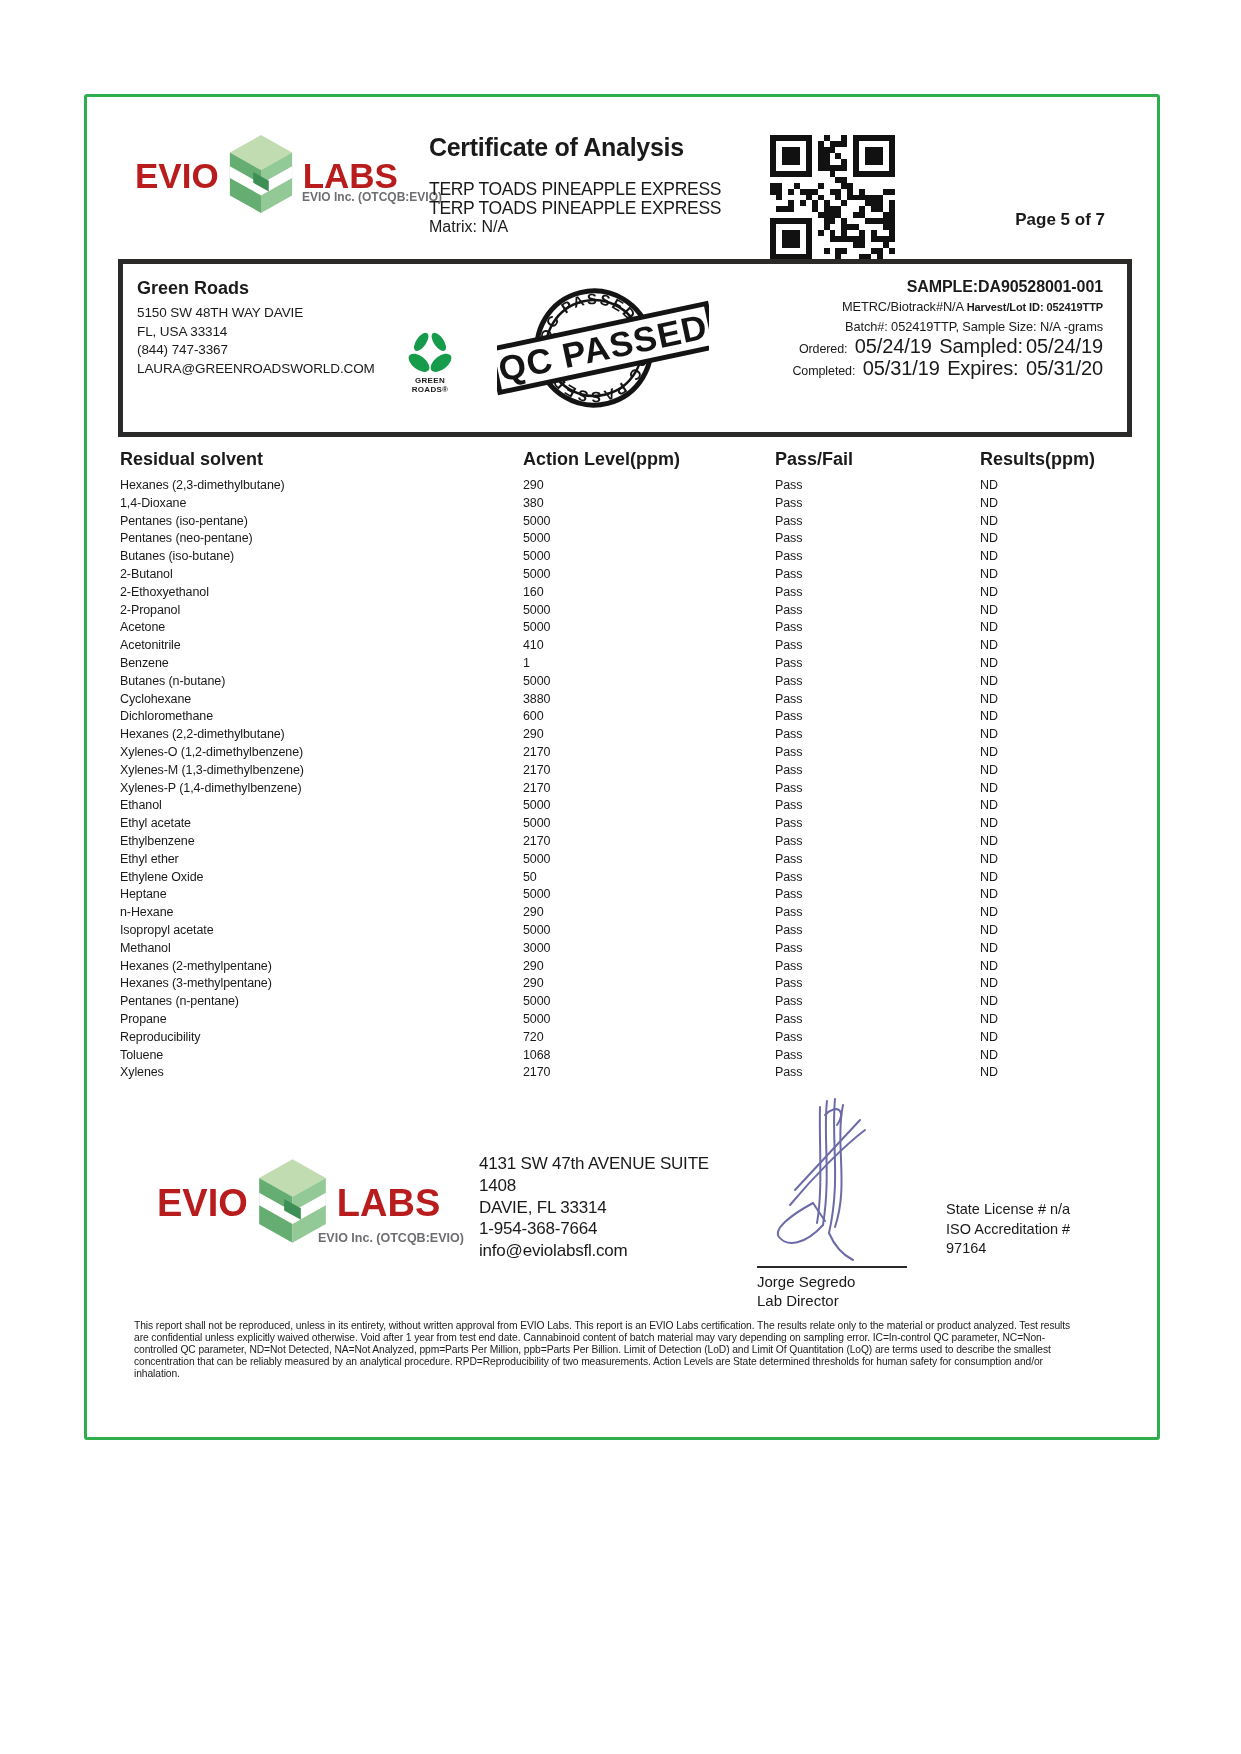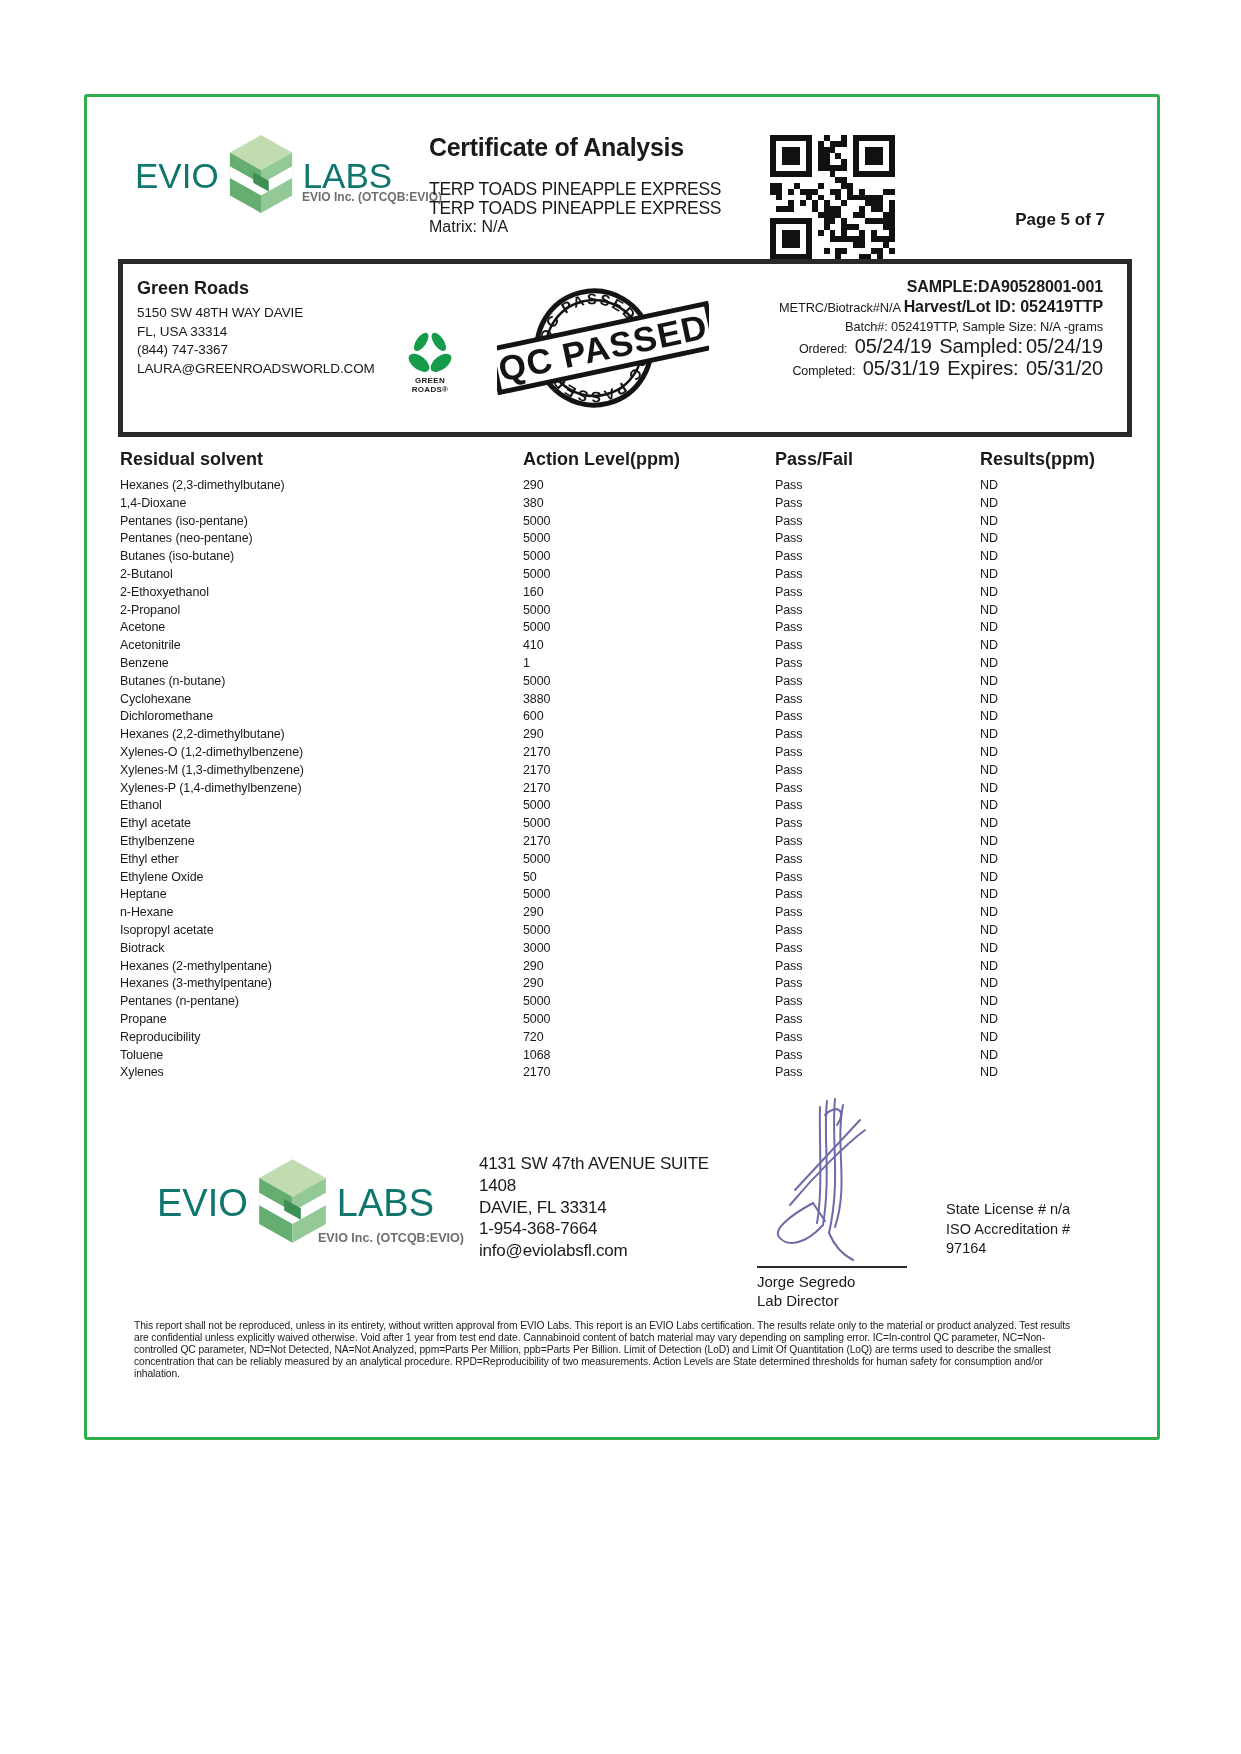--- a/index.html
+++ b/index.html
@@ -5,38 +5,38 @@
   html,body{margin:0;padding:0;background:#e8e8e8;}
   .page{
     position:relative;width:1241px;height:1754px;background:#ffffff;
     font-family:"Liberation Sans",sans-serif;color:#1a1a1a;overflow:hidden;margin:0 auto;
   }
   .abs{position:absolute;}
   .green-frame{left:84px;top:94px;width:1070px;height:1340px;border:3px solid #2fae4d;border-radius:3px;}
 
   
   .logo-row{display:flex;align-items:center;}
-  .logo-word{font-weight:normal;color:#0f766e;letter-spacing:0px;}
+  .logo-word{font-weight:bold;color:#b91c1c;letter-spacing:0px;}
   .logo-top .logo-word{font-size:35px;}
   .logo-bottom .logo-word{font-size:38px;}
   .logo-tagline{font-weight:bold;color:#6d6e71;}
   .coa-title{font-size:25px;font-weight:bold;letter-spacing:-0.3px;}
   .product-line{font-size:17.5px;letter-spacing:-0.3px;line-height:19px;}
   .matrix-line{font-size:16px;margin-top:0;}
   .page-label{font-size:17px;font-weight:bold;text-align:right;}
 
   
   .info-box{left:118px;top:259px;width:1004px;height:168px;border:5px solid #2b2a29;}
   .client-name{font-size:18px;font-weight:bold;}
   .client-line{font-size:13.5px;line-height:18.5px;letter-spacing:-0.1px;}
   .gr-logo-text{font-size:8px;font-weight:bold;letter-spacing:0.3px;text-align:center;}
   .sample-block{text-align:right;line-height:19.5px;letter-spacing:-0.1px;}
   .sample-id{font-size:16px;font-weight:bold;}
   .s-sm{font-size:12.8px;}
-  .s-sm b{font-size:16px;}
+  .s-sm b{font-size:11px;}
   .s-lbl{font-size:12.5px;}
   .s-val{font-size:20px;}
 
   
   .tbl-head span{position:absolute;font-size:18px;font-weight:bold;white-space:nowrap;}
   .tbl-body{left:120px;top:478px;width:1000px;}
   .t-row{position:relative;height:17.8px;}
   .t-row span{position:absolute;top:0;font-size:12.5px;letter-spacing:-0.1px;white-space:nowrap;}
   .c1{left:0;} .c2{left:403px;} .c3{left:655px;} .c4{left:860px;}
   .h1{left:0;} .h2{left:403px;} .h3{left:655px;} .h4{left:860px;}
@@ -447,21 +447,21 @@
       <span class="c3">Pass</span>
       <span class="c4">ND</span>
     </div>
       <div class="t-row">
       <span class="c1">Isopropyl acetate</span>
       <span class="c2">5000</span>
       <span class="c3">Pass</span>
       <span class="c4">ND</span>
     </div>
       <div class="t-row">
-      <span class="c1">Biotrack</span>
+      <span class="c1">Methanol</span>
       <span class="c2">3000</span>
       <span class="c3">Pass</span>
       <span class="c4">ND</span>
     </div>
       <div class="t-row">
       <span class="c1">Hexanes (2-methylpentane)</span>
       <span class="c2">290</span>
       <span class="c3">Pass</span>
       <span class="c4">ND</span>
     </div>

